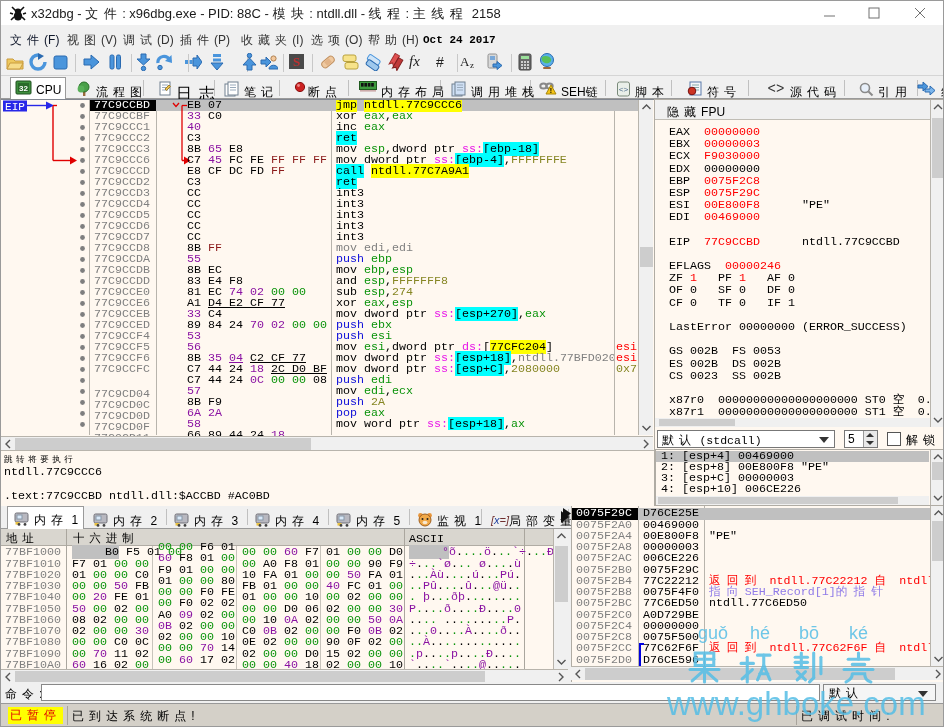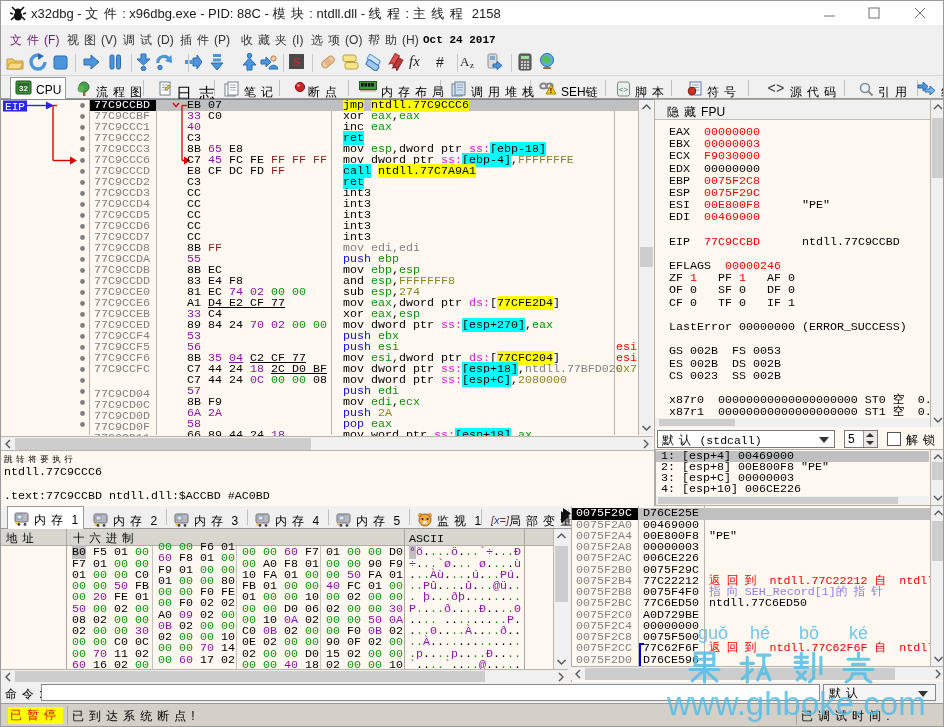--- a/index.html
+++ b/index.html
@@ -4,21 +4,21 @@
 body{width:944px;height:727px;overflow:hidden;font-family:"Liberation Sans",sans-serif;}
 #win{position:relative;width:944px;height:727px;background:#f0f0f0;overflow:hidden;border:1px solid #9a9a9a;}
 .ab{position:absolute;}
 .mono{font-family:"Liberation Mono",monospace;font-size:11.666px;white-space:pre;}
 .r{height:11px;line-height:11px;white-space:pre;font-family:"Liberation Mono",monospace;font-size:11.666px;}
 .rd{height:11.25px;line-height:11.25px;white-space:pre;font-family:"Liberation Mono",monospace;font-size:11.666px;}
 .r12{height:12.2px;line-height:12.2px;white-space:pre;font-family:"Liberation Mono",monospace;font-size:11.666px;}
 .k{color:#000;} .gy{color:#808080;} .pu{color:#8a12a2;} .dr{color:#8b1a1a;} .g{color:#0a930a;}
 .b{color:#0d0dd9;} .mag{color:#e816e8;} .ol{color:#868623;} .red{color:#f00;} .vio{color:#8f7ae8;}
 .yl{background:#ffff00;color:#000;} .cy{background:#00ffff;color:#000;} .u{text-decoration:underline;}
-.gb{background:#c0c0c0;}
+.gb{background:#c0c0c0;padding-left:33px;}
 .cj{letter-spacing:0.42em;}
 .cjm{letter-spacing:0.53em;}
 .oct{font-family:"Liberation Mono",monospace;font-size:11px;font-weight:bold;color:#000;}
 .stdc{font-family:"Liberation Mono",monospace;font-size:11.5px;}
 svg{display:block;}
 </style></head><body>
 <div id="win">
 <div class="ab" style="left:0;top:0;width:942px;height:24px;background:#fff;"></div>
 <svg class="ab" style="left:8px;top:4px;" width="18" height="17" viewBox="0 0 18 17">
 <g stroke="#111" stroke-width="1.6" fill="none">
@@ -35,21 +35,21 @@
 <div class="ab" style="left:30px;top:4px;font-size:13px;color:#1a1a1a;">x32dbg - <span class="cj">文件</span>: x96dbg.exe - PID: 88C - <span class="cj">模块</span>: ntdll.dll - <span class="cj">线程</span>: <span class="cj">主线程</span> 2158</div>
 <svg class="ab" style="left:814px;top:0;" width="128" height="24" viewBox="0 0 128 24">
 <g stroke="#707070" stroke-width="1" fill="none">
 <line x1="9" y1="15" x2="20" y2="15"></line>
 <rect x="54" y="7" width="10" height="10"></rect>
 <line x1="100" y1="7" x2="110" y2="17"></line>
         <line x1="110" y1="7" x2="100" y2="17"></line>
 </g>
     </svg>
 <div class="ab" style="left:0;top:24px;width:942px;height:26px;background:#f0f0f0;"></div>
-<div class="ab" style="left:9px;top:31px;font-size:12px;color:#701a75;"><span class="cj">文件</span>(F)</div>
+<div class="ab" style="left:9px;top:31px;font-size:12px;color:#0f172a;"><span class="cj">文件</span>(F)</div>
 <div class="ab" style="left:66px;top:31px;font-size:12px;color:#333;"><span class="cj">视图</span>(V)</div>
 <div class="ab" style="left:122px;top:31px;font-size:12px;color:#333;"><span class="cj">调试</span>(D)</div>
 <div class="ab" style="left:179px;top:31px;font-size:12px;color:#333;"><span class="cj">插件</span>(P)</div>
 <div class="ab" style="left:240px;top:31px;font-size:12px;color:#333;"><span class="cj">收藏夹</span>(I)</div>
 <div class="ab" style="left:310px;top:31px;font-size:12px;color:#333;"><span class="cj">选项</span>(O)</div>
 <div class="ab" style="left:367px;top:31px;font-size:12px;color:#333;"><span class="cj">帮助</span>(H)</div>
 <div class="ab oct" style="left:422px;top:33px;">Oct 24 2017</div>
 <div class="ab" style="left:0;top:50px;width:942px;height:25px;background:#f0f0f0;border-bottom:1px solid #d5d5d5;"></div>
 <div class="ab" style="left:74px;top:53px;width:1px;height:18px;background:#c8c8c8;"></div>
 <div class="ab" style="left:130px;top:53px;width:1px;height:18px;background:#c8c8c8;"></div>
@@ -393,40 +393,39 @@
       <div class="r"><span class="pu">56</span></div>
       <div class="r"><span class="k">8B </span><span class="pu">35</span><span class="k"> </span><span class="pu u">04</span><span class="k"> </span><span class="k u">C2 CF 77</span></div>
       <div class="r"><span class="k">C7 44 24 </span><span class="pu">18</span><span class="k"> </span><span class="k u">2C D0 BF</span></div>
       <div class="r"><span class="k">C7 44 24 </span><span class="pu">0C</span><span class="k"> </span><span class="g">00 00</span><span class="k"> 08</span></div>
       <div class="r"><span class="pu">57</span></div>
       <div class="r"><span class="k">8B F9</span></div>
       <div class="r"><span class="pu">6A</span><span class="k"> </span><span class="pu">2A</span></div>
       <div class="r"><span class="pu">58</span></div>
       <div class="r"><span class="k">66 89 44 24 </span><span class="pu">18</span></div>
     </div>
-<div class="ab" style="left:335px;top:99.0px;width:278px;overflow:hidden;margin-left:7px;">
+<div class="ab" style="left:335px;top:99.0px;width:278px;overflow:hidden;">
       <div class="r"><span class="yl">jmp</span><span class="k"> </span><span class="yl">ntdll.77C9CCC6</span></div>
       <div class="r"><span class="k">xor </span><span class="g">eax</span><span class="k">,</span><span class="g">eax</span></div>
       <div class="r"><span class="k">inc </span><span class="g">eax</span></div>
       <div class="r"><span class="cy">ret</span></div>
       <div class="r"><span class="k">mov </span><span class="g">esp</span><span class="k">,dword ptr </span><span class="mag">ss:</span><span class="cy">[ebp-18]</span></div>
       <div class="r"><span class="k">mov dword ptr </span><span class="mag">ss:</span><span class="cy">[ebp-4]</span><span class="k">,</span><span class="ol">FFFFFFFE</span></div>
       <div class="r"><span class="cy">call</span><span class="k"> </span><span class="yl">ntdll.77C7A9A1</span></div>
       <div class="r"><span class="cy">ret</span></div>
       <div class="r"><span class="k">int3</span></div>
       <div class="r"><span class="k">int3</span></div>
       <div class="r"><span class="k">int3</span></div>
       <div class="r"><span class="k">int3</span></div>
       <div class="r"><span class="k">int3</span></div>
       <div class="r"><span class="gy">mov edi,edi</span></div>
       <div class="r"><span class="b">push</span><span class="k"> </span><span class="g">ebp</span></div>
       <div class="r"><span class="k">mov </span><span class="g">ebp</span><span class="k">,</span><span class="g">esp</span></div>
       <div class="r"><span class="k">and </span><span class="g">esp</span><span class="k">,</span><span class="ol">FFFFFFF8</span></div>
       <div class="r"><span class="k">sub </span><span class="g">esp</span><span class="k">,</span><span class="ol">274</span></div>
-      <div class="r"><span class="k">mov </span><span class="g">eax</span><span class="k">,dword ptr </span><span class="mag">ds:</span><span class="k">[</span><span class="yl">77CFE2D4</span><span class="k">]</span></div>
       <div class="r"><span class="k">xor </span><span class="g">eax</span><span class="k">,</span><span class="g">esp</span></div>
       <div class="r"><span class="k">mov dword ptr </span><span class="mag">ss:</span><span class="cy">[esp+270]</span><span class="k">,</span><span class="g">eax</span></div>
       <div class="r"><span class="b">push</span><span class="k"> </span><span class="g">ebx</span></div>
       <div class="r"><span class="b">push</span><span class="k"> </span><span class="g">esi</span></div>
       <div class="r"><span class="k">mov </span><span class="g">esi</span><span class="k">,dword ptr </span><span class="mag">ds:</span><span class="k">[</span><span class="yl">77CFC204</span><span class="k">]</span></div>
       <div class="r"><span class="k">mov dword ptr </span><span class="mag">ss:</span><span class="cy">[esp+18]</span><span class="k">,</span><span class="gy">ntdll.77BFD020</span></div>
       <div class="r"><span class="k">mov dword ptr </span><span class="mag">ss:</span><span class="cy">[esp+C]</span><span class="k">,</span><span class="ol">2080000</span></div>
       <div class="r"><span class="b">push</span><span class="k"> </span><span class="g">edi</span></div>
       <div class="r"><span class="k">mov </span><span class="g">edi</span><span class="k">,</span><span class="g">ecx</span></div>
       <div class="r"><span class="b">push</span><span class="k"> </span><span class="ol">2A</span></div>
@@ -604,20 +603,33 @@
 <div class="ab" style="left:0;top:528px;width:567px;height:17px;background:#d9d6cf;border-bottom:1px solid #b0aca4;"></div>
 <div class="ab" style="left:5px;top:530px;font-size:11.5px;color:#000;"><span class="cj">地址</span></div>
 <div class="ab" style="left:72px;top:530px;font-size:11.5px;color:#000;"><span class="cj">十六进制</span></div>
 <div class="ab mono" style="left:408px;top:531px;color:#000;">ASCII</div>
 <div class="ab" style="left:65px;top:528px;width:1px;height:140px;background:#aaa69e;"></div>
 <div class="ab" style="left:403px;top:528px;width:1px;height:140px;background:#aaa69e;"></div>
 <div class="ab" style="left:523px;top:528px;width:1px;height:140px;background:#aaa69e;"></div>
 <div class="ab" style="left:151px;top:545px;width:1px;height:123px;background:#c8c4bc;"></div>
 <div class="ab" style="left:235px;top:545px;width:1px;height:123px;background:#c8c4bc;"></div>
 <div class="ab" style="left:319px;top:545px;width:1px;height:123px;background:#c8c4bc;"></div>
+<div class="ab" style="left:4px;top:546.3px;">
+      <div class="rd gy">77BF1000</div>
+      <div class="rd gy">77BF1010</div>
+      <div class="rd gy">77BF1020</div>
+      <div class="rd gy">77BF1030</div>
+      <div class="rd gy">77BF1040</div>
+      <div class="rd gy">77BF1050</div>
+      <div class="rd gy">77BF1060</div>
+      <div class="rd gy">77BF1070</div>
+      <div class="rd gy">77BF1080</div>
+      <div class="rd gy">77BF1090</div>
+      <div class="rd gy">77BF10A0</div>
+    </div>
 <div class="ab" style="left:71px;top:546.3px;">
       <div class="rd"><span class="k gb">B0</span> <span class="k">F5</span> <span class="k">01</span> <span class="g">00</span></div>
       <div class="rd"><span class="k">F7</span> <span class="k">01</span> <span class="g">00</span> <span class="g">00</span></div>
       <div class="rd"><span class="k">01</span> <span class="g">00</span> <span class="g">00</span> <span class="k">C0</span></div>
       <div class="rd"><span class="g">00</span> <span class="g">00</span> <span class="pu">50</span> <span class="k">FB</span></div>
       <div class="rd"><span class="g">00</span> <span class="pu">20</span> <span class="k">FE</span> <span class="k">01</span></div>
       <div class="rd"><span class="pu">50</span> <span class="g">00</span> <span class="k">02</span> <span class="g">00</span></div>
       <div class="rd"><span class="k">08</span> <span class="k">02</span> <span class="g">00</span> <span class="g">00</span></div>
       <div class="rd"><span class="k">02</span> <span class="g">00</span> <span class="g">00</span> <span class="pu">30</span></div>
       <div class="rd"><span class="g">00</span> <span class="g">00</span> <span class="k">C0</span> <span class="k">0C</span></div>

